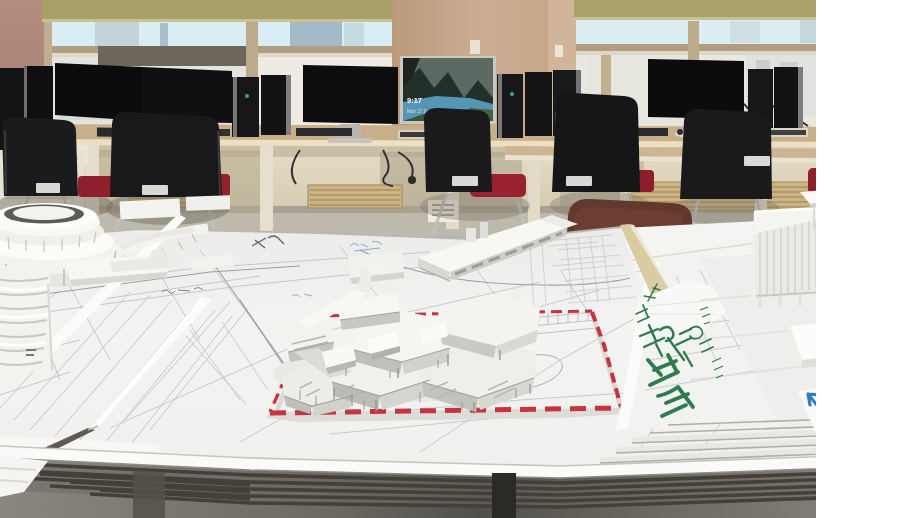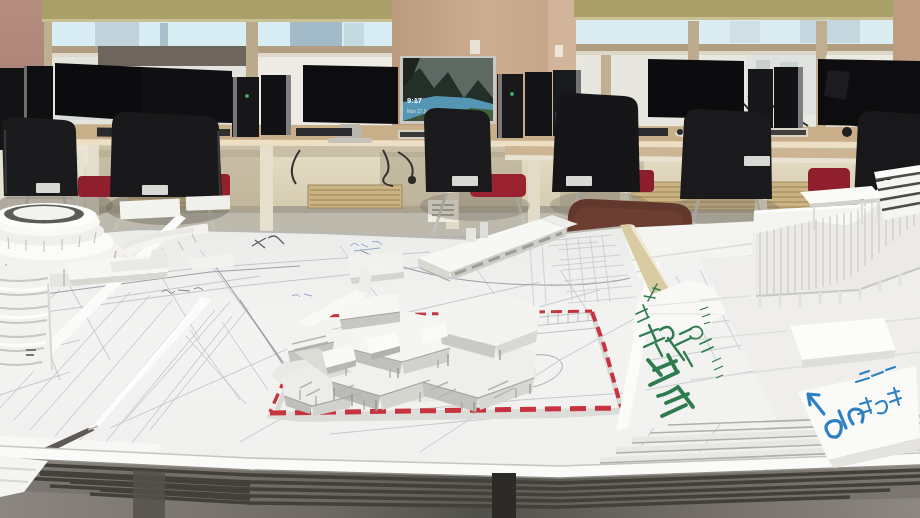--- a/index.html
+++ b/index.html
@@ -1,15 +1,15 @@
 <!DOCTYPE html>
 <html><head><meta charset="utf-8">
 <style>
 html,body{margin:0;padding:0}
-#c{position:relative;width:920px;height:518px;overflow:hidden;background:#e8e2d2;font-family:"Liberation Sans",sans-serif}
+#c{position:relative;width:816px;height:518px;overflow:hidden;background:#e8e2d2;font-family:"Liberation Sans",sans-serif}
 #c svg{position:absolute;left:0;top:0}
 </style></head>
 <body>
 <div id="c">
 <svg width="920" height="518" viewBox="0 0 920 518">
 <defs>
 <linearGradient id="wallL" x1="0" y1="0" x2="0" y2="1">
  <stop offset="0" stop-color="#b58c80"></stop>
           <stop offset="1" stop-color="#9c7669"></stop>
 </linearGradient>

